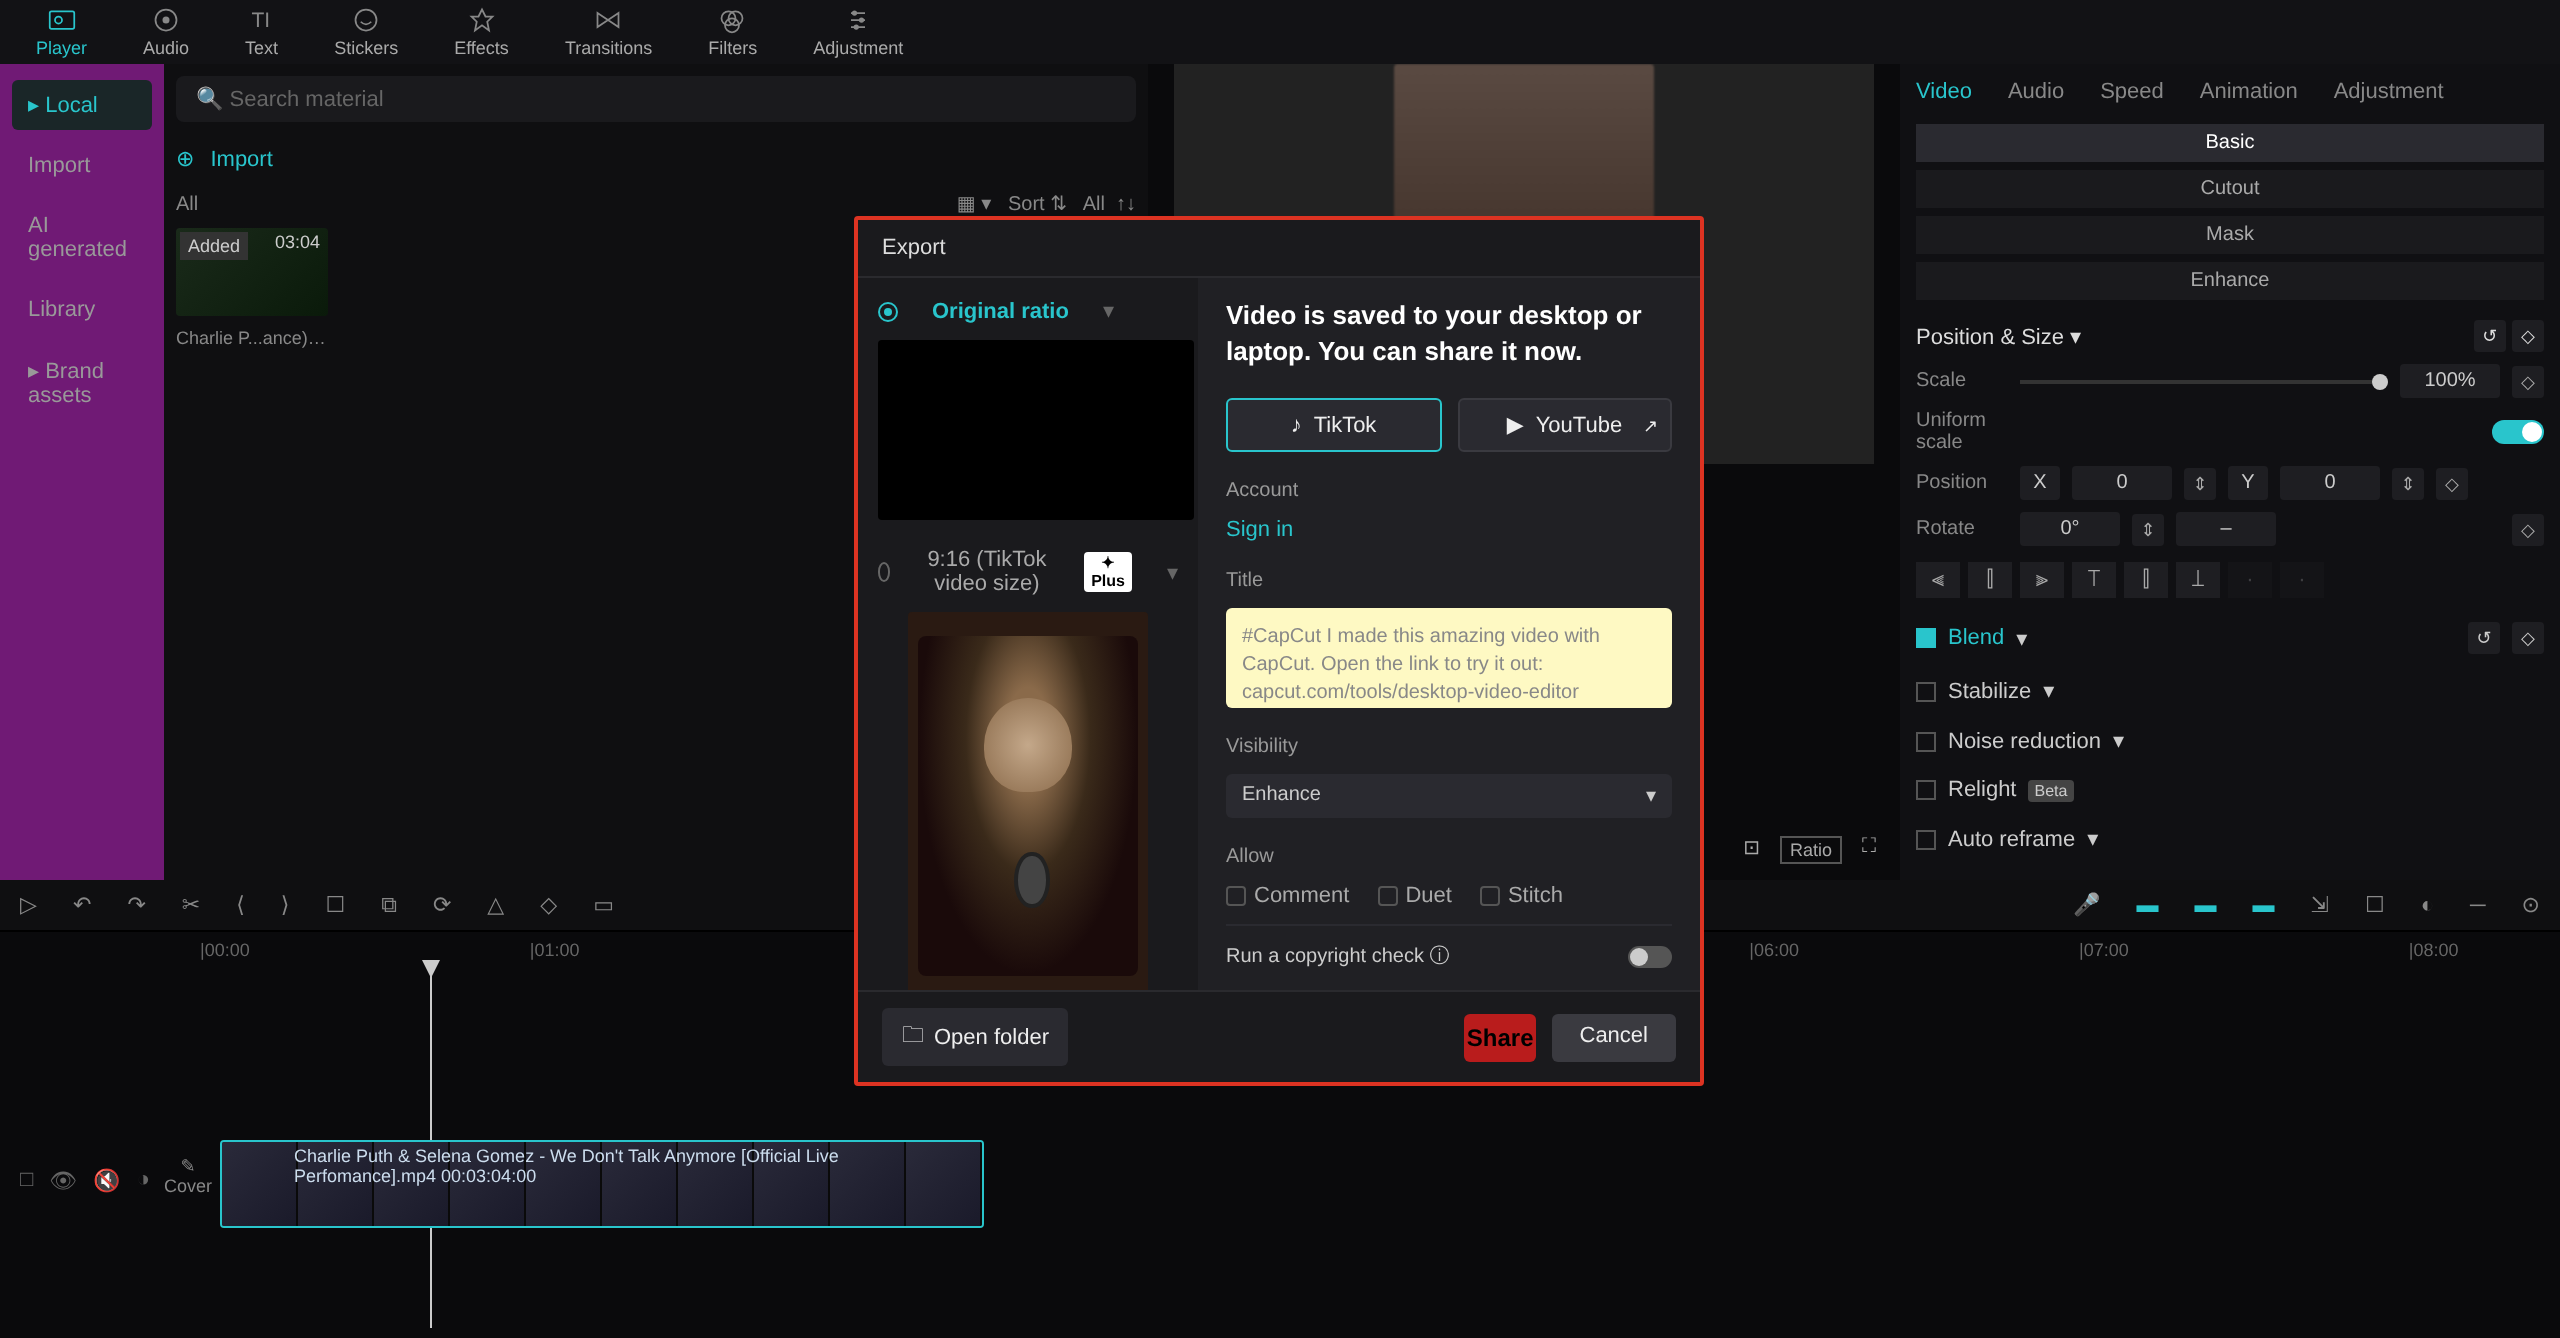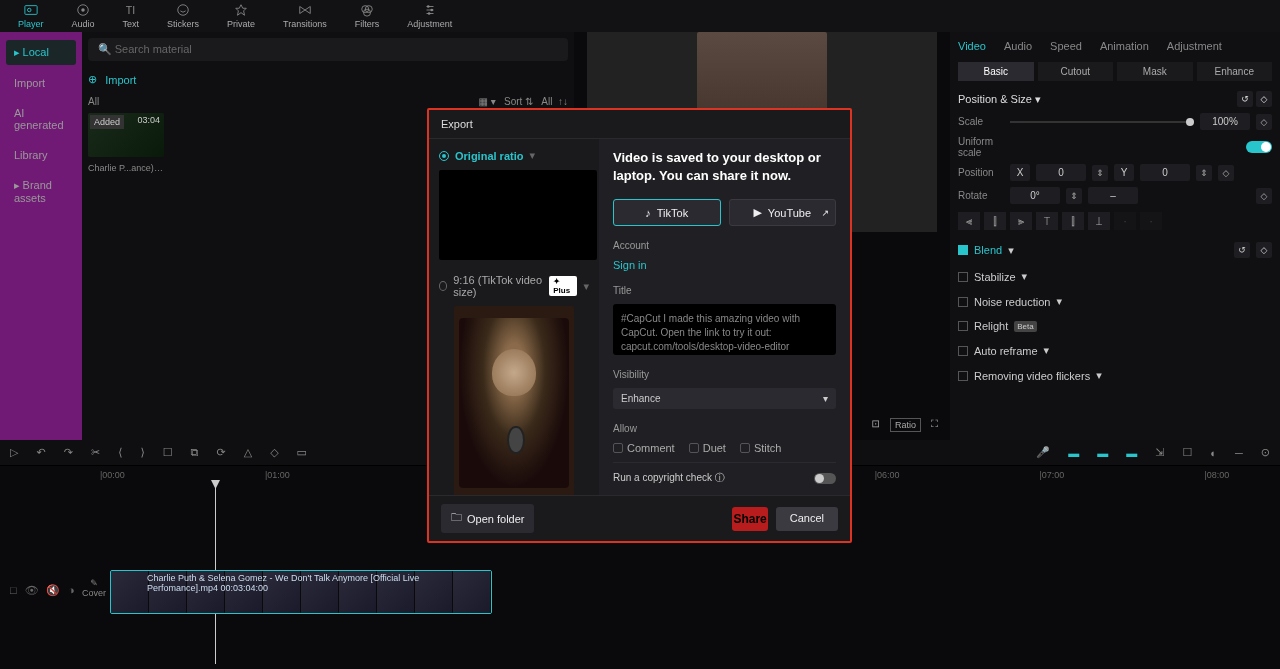--- a/index.html
+++ b/index.html
@@ -23,21 +23,21 @@
 .player { flex: 1; background: #0a0a0c; position: relative; }
 .player-hdr { display: flex; justify-content: space-between; padding: 8px 12px; font-size: 11px; }
 .player-view { margin: 0 auto; width: 350px; height: 200px; background: #222; display: flex; align-items: center; justify-content: center; overflow: hidden; }
 .singer-img { width: 130px; height: 200px; background: linear-gradient(#5a4a42,#2a1a12); filter: blur(0.5px); border-radius: 2px; }
 .player-bar { position: absolute; bottom: 8px; left: 12px; right: 12px; display: flex; justify-content: flex-end; gap: 10px; font-size: 10px; }
 .ratio-lbl { border: 1px solid #555; padding: 1px 4px; font-size: 9px; }
 .inspector { width: 330px; background: #101013; padding: 8px; overflow: hidden; }
 .insp-tabs { display: flex; gap: 18px; font-size: 11px; margin-bottom: 10px; }
 .insp-tabs span { cursor: pointer; color: #888; }
 .insp-tabs .on { color: #29c5cc; }
-.subtab { display: flex; gap: 4px; margin-bottom: 10px; }
+.subtab { display: flex; gap: 4px; margin-bottom: 10px; flex-direction: column; }
 .subtab span { flex: 1; text-align: center; padding: 4px; font-size: 10px; background: #1a1a1d; cursor: pointer; }
 .subtab .on { background: #2a2a30; color: #fff; }
 .sec-hdr { display: flex; justify-content: space-between; align-items: center; font-size: 11px; margin: 10px 0 6px; color: #ddd; }
 .prop-row { display: flex; align-items: center; gap: 6px; margin: 6px 0; font-size: 10px; }
 .prop-row .lbl { width: 46px; color: #888; }
 .slider { flex: 1; height: 2px; background: #333; position: relative; }
 .slider .knob { position: absolute; right: 0; top: -3px; width: 8px; height: 8px; background: #ccc; border-radius: 50%; }
 .num-box { width: 50px; background: #1e1e22; padding: 3px 6px; text-align: center; color: #ccc; font-size: 10px; border-radius: 2px; }
 .mini-btn { width: 16px; height: 16px; background: #1e1e22; display: inline-flex; align-items: center; justify-content: center; font-size: 9px; cursor: pointer; border-radius: 2px; }
 .toggle { width: 26px; height: 12px; background: #29c5cc; border-radius: 6px; position: relative; }
@@ -60,39 +60,39 @@
 .clip-label { position: absolute; top: 2px; left: 4px; font-size: 9px; color: #cde; z-index: 2; margin-left: 32px; }
 .clip-frames { display: flex; height: 100%; }
 .clip-frames div { flex: 1; background: linear-gradient(135deg,#2a2a3a,#1a1a2a); border-right: 1px solid #0a0a0a; }
 .cover-tab { position: absolute; left: 82px; top: 94px; width: 24px; font-size: 9px; color: #888; text-align: center; }
 .tl-left-icons { position: absolute; left: 10px; top: 100px; display: flex; gap: 8px; color: #666; }
 
 .modal { position: absolute; left: 427px; top: 108px; width: 425px; height: 435px; background: #1a1a1d; border: 2px solid #d32; border-radius: 2px; z-index: 100; display: flex; flex-direction: column; }
 .m-title { padding: 8px 12px; font-size: 11px; color: #ddd; border-bottom: 1px solid #2a2a2e; }
 .m-body { display: flex; flex: 1; overflow: hidden; }
 .m-left { width: 170px; padding: 10px; }
-.m-radio { display: flex; align-items: center; gap: 6px; font-size: 11px; margin-bottom: 8px; cursor: pointer; }
+.m-radio { display: flex; align-items: center; gap: 17px; font-size: 11px; margin-bottom: 8px; cursor: pointer; text-align: center; }
 .radio-dot { width: 10px; height: 10px; border: 1px solid #29c5cc; border-radius: 50%; position: relative; }
 .radio-dot.on::after { content: ''; position: absolute; inset: 2px; background: #29c5cc; border-radius: 50%; }
 .radio-dot.off { border-color: #666; }
 .prev-orig { width: 158px; height: 90px; background: #000; border-radius: 2px; margin-bottom: 14px; }
 .prev-916 { width: 120px; height: 194px; margin: 0 auto; background: #2a1a12; border-radius: 2px; overflow: hidden; display: flex; align-items: center; justify-content: center; }
 .guy { width: 110px; height: 170px; background: radial-gradient(ellipse at 50% 30%, #8a6a4a 15%, #3a2a1a 40%, #1a0a0a 70%); border-radius: 4px; position: relative; }
 .guy::before { content:''; position:absolute; top:18%; left:30%; width:40%; height:28%; background: radial-gradient(#c4a88a,#8a6a4a); border-radius:50% 50% 45% 45%; }
 .guy::after { content:''; position:absolute; bottom:20%; left:44%; width:12%; height:14%; background:#444; border-radius:50%; border:2px solid #222; }
 .plus-badge { background: #fff; color: #000; font-size: 8px; padding: 1px 4px; border-radius: 2px; font-weight: bold; }
 .m-right { flex: 1; padding: 10px 14px; background: #202024; display: flex; flex-direction: column; gap: 8px; }
 .saved-msg { font-size: 13px; color: #fff; font-weight: 600; line-height: 1.4; margin-bottom: 6px; }
 .share-btns { display: flex; gap: 8px; }
 .share-btn { flex: 1; display: flex; align-items: center; gap: 6px; justify-content: center; padding: 6px 8px; background: #2a2a30; border: 1px solid #3a3a40; border-radius: 3px; font-size: 11px; color: #eee; cursor: pointer; position: relative; }
 .share-btn.active { border-color: #29c5cc; }
 .share-btn .ext { position: absolute; right: 6px; font-size: 9px; }
 .m-label { font-size: 10px; color: #999; margin-top: 6px; }
 .sign-in { color: #29c5cc; font-size: 11px; cursor: pointer; }
-.title-box { background: #000000; padding: 8px; font-size: 10px; color: #888; border-radius: 3px; line-height: 1.4; min-height: 42px; }
+.title-box { background: #fef9c3; padding: 8px; font-size: 10px; color: #888; border-radius: 3px; line-height: 1.4; min-height: 42px; }
 .vis-sel { background: #2a2a30; padding: 5px 8px; font-size: 10px; color: #ccc; border-radius: 3px; display: flex; justify-content: space-between; cursor: pointer; }
 .allow-row { display: flex; gap: 14px; align-items: center; font-size: 11px; }
 .chkbx { display: flex; align-items: center; gap: 4px; cursor: pointer; }
 .chkbx .box { width: 10px; height: 10px; border: 1px solid #555; border-radius: 2px; }
 .cr-row { display: flex; justify-content: space-between; align-items: center; font-size: 10px; color: #ccc; margin-top: auto; padding-top: 8px; border-top: 1px solid #2a2a30; }
 .sw-off { width: 22px; height: 11px; background: #555; border-radius: 6px; position: relative; }
 .sw-off::after { content: ''; position: absolute; left: 1px; top: 1px; width: 9px; height: 9px; background: #ccc; border-radius: 50%; }
 .m-footer { display: flex; justify-content: space-between; align-items: center; padding: 8px 12px; border-top: 1px solid #2a2a2e; }
 .open-folder { display: flex; align-items: center; gap: 5px; padding: 5px 10px; background: #2a2a30; border-radius: 3px; font-size: 11px; color: #eee; cursor: pointer; }
 .m-actions { display: flex; gap: 8px; }
@@ -127,21 +127,21 @@
       <svg viewBox="0 0 16 16">
         <circle cx="8" cy="8" r="6" fill="none" stroke="#888"></circle>
         <path d="M5 9 Q8 12 11 9" stroke="#888" fill="none"></path>
       </svg>
       <span>Stickers</span>
     </div>
   <div class="tool-item">
       <svg viewBox="0 0 16 16">
         <path d="M8 2 L10 6 14 6 11 9 12 14 8 11 4 14 5 9 2 6 6 6 Z" fill="none" stroke="#888"></path>
       </svg>
-      <span>Private</span>
+      <span>Effects</span>
     </div>
   <div class="tool-item">
       <svg viewBox="0 0 16 16">
         <path d="M2 4 L8 8 2 12 Z M14 4 L8 8 14 12 Z" fill="none" stroke="#888"></path>
       </svg>
       <span>Transitions</span>
     </div>
   <div class="tool-item">
       <svg viewBox="0 0 16 16">
         <circle cx="6" cy="7" r="4" fill="none" stroke="#888"></circle>

